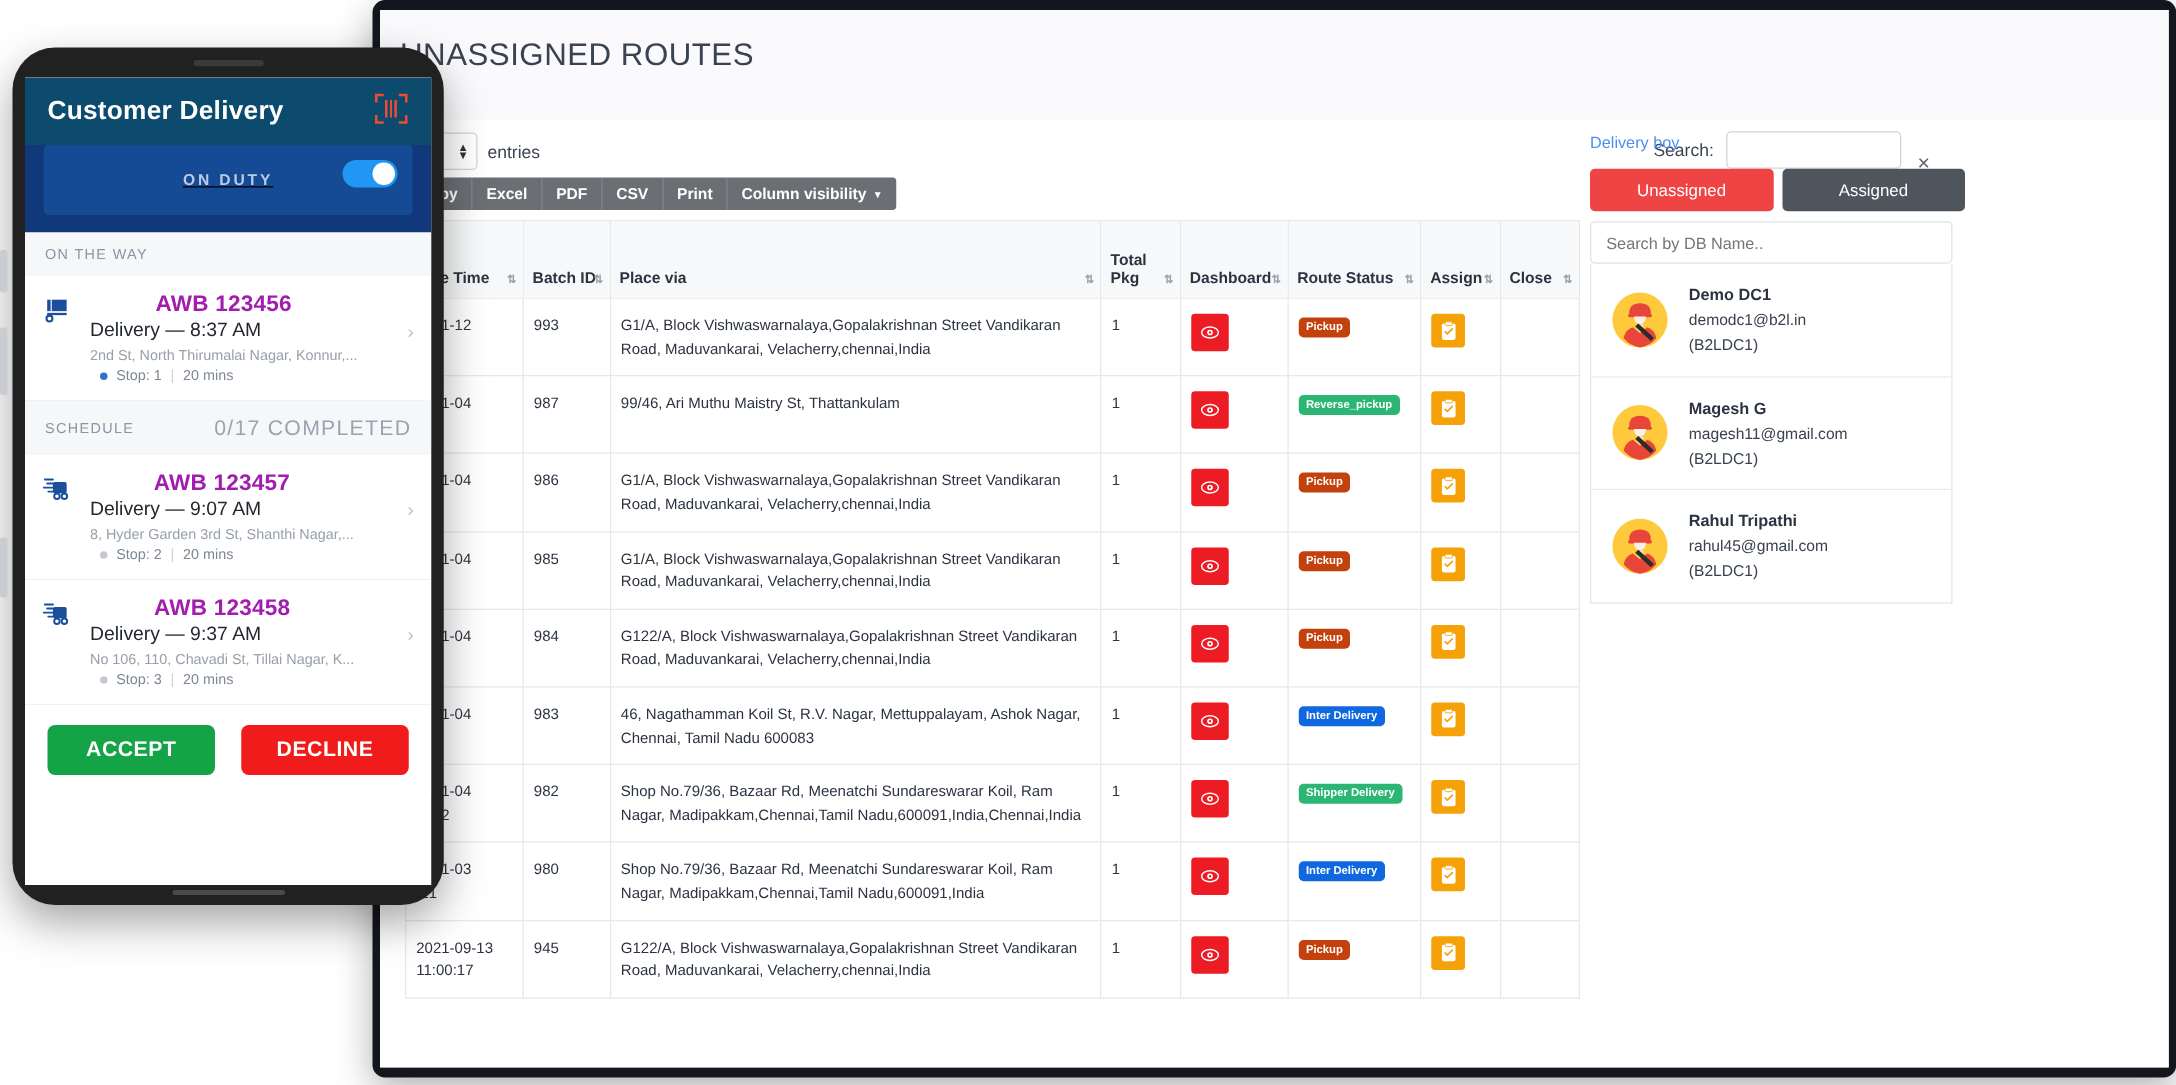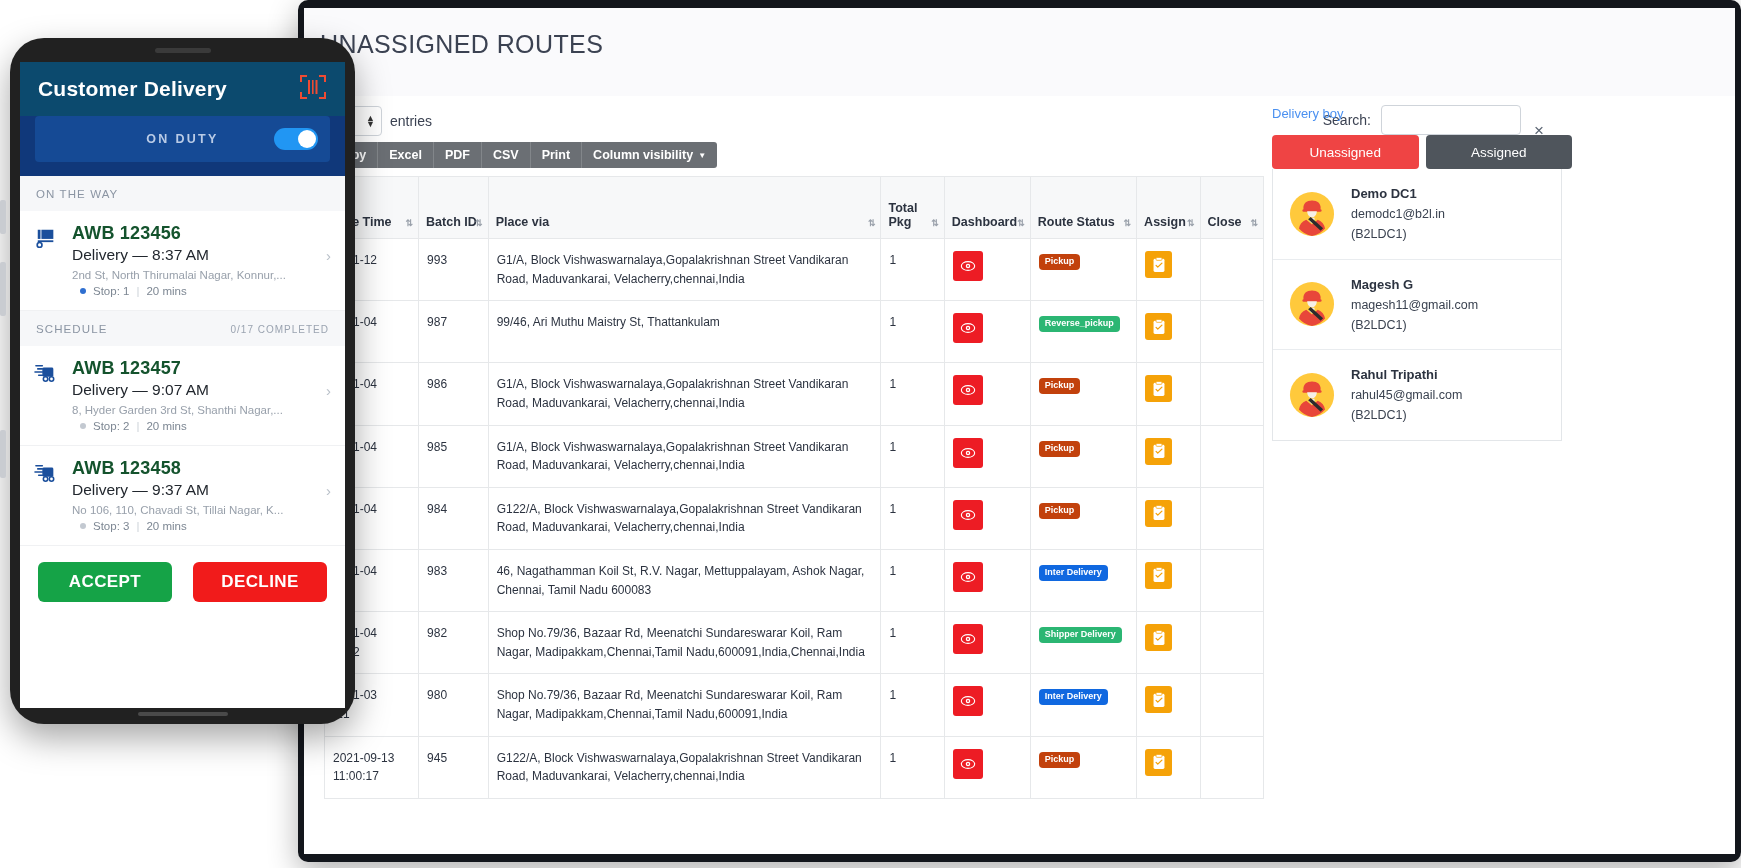--- a/index.html
+++ b/index.html
@@ -186,23 +186,24 @@
     overflow: hidden;
   }
   .ph-header {
     height: 54px; background: #0c4a6e;
     display: flex; align-items: center; justify-content: space-between;
     padding: 0 18px;
   }
   .ph-title { color: #fff; font-size: 21px; font-weight: bold; letter-spacing: .2px; }
   .ph-duty-wrap { background: #10387a; padding: 0 15px 14px 15px; }
   .ph-duty {
-    background: #154a95; border-radius: 4px; height: 46px;
+    background: #154a95; border-radius: 4px; height: 56px;
     display: flex; align-items: center; justify-content: center;
     position: relative;
+    text-decoration: underline;
   }
   .ph-duty-label { color: #b9cbe6; font-size: 12.5px; font-weight: bold; letter-spacing: 2.3px; }
   .ph-toggle {
     position: absolute; right: 12px; top: 12px;
     width: 44px; height: 22px; border-radius: 11px; background: #2196f3;
   }
   .ph-toggle::after {
     content: ""; position: absolute; right: 2px; top: 2px;
     width: 18px; height: 18px; border-radius: 50%; background: #fff;
   }
@@ -214,28 +215,28 @@
   .ph-tab.active { color: #1b4f9c; }
   .ph-tab.active::after {
     content: ""; position: absolute; left: 0; bottom: 0; width: 100%; height: 3px;
     background: #2f6fd0;
   }
   .ph-section {
     background: #f6f7f9; padding: 12px 16px 11px 16px;
     display: flex; justify-content: space-between; align-items: center;
   }
   .ph-section-l { font-size: 11.5px; color: #8b95a3; letter-spacing: 1.1px; }
-  .ph-section-r { font-size: 10px; color: #9aa3b0; letter-spacing: 1.0px; }
+  .ph-section-r { font-size: 17px; color: #9aa3b0; letter-spacing: 1.0px; }
   .ph-card {
     background: #fff; padding: 12px 14px 13px 14px;
     display: flex; gap: 12px; position: relative;
     border-bottom: 1px solid #f0f1f3;
   }
   .ph-card-icon { flex: 0 0 26px; padding-top: 4px; }
-  .ph-awb { font-size: 18px; font-weight: bold; color: #14532d; letter-spacing: .2px; }
+  .ph-awb { font-size: 18px; font-weight: bold; color: #a21caf; letter-spacing: .2px; text-align: center; }
   .ph-delivery { font-size: 15.5px; color: #22272e; margin-top: 2px; }
   .ph-addr { font-size: 11.5px; color: #98a0ab; margin-top: 5px; white-space: nowrap; overflow: hidden; text-overflow: ellipsis; max-width: 248px; }
   .ph-stop { font-size: 11.5px; color: #7d8793; margin-top: 4px; display: flex; align-items: center; gap: 7px; padding-left: 8px; }
   .ph-dot { width: 6px; height: 6px; border-radius: 50%; background: #2f6fd0; display: inline-block; }
   .ph-dot.grey { background: #c3c9d1; }
   .ph-chev { position: absolute; right: 14px; top: 36px; color: #b9c0c9; font-size: 15px; }
   .ph-actions { display: flex; gap: 21px; padding: 16px 18px 16px 18px; background: #fff; }
   .ph-btn {
     flex: 1; height: 40px; border-radius: 6px; border: none;
     color: #fff; font-size: 17px; font-weight: bold; letter-spacing: .4px;
@@ -558,20 +559,21 @@
           </table>
         </div>
 
         <div class="db-panel">
           <div class="db-label">Delivery boy</div>
           <div class="db-close">×</div>
           <div class="db-tabs">
             <div class="db-tab active">Unassigned</div>
             <div class="db-tab inactive">Assigned</div>
           </div>
+          <input class="db-search" type="text" value="" placeholder="Search by DB Name.." style="">
           <div class="db-list" id="db-list">
               <div class="db-item">
                 <div class="db-avatar"><svg viewBox="0 0 48 48" width="46" height="46">
                     <circle cx="24" cy="24" r="23" fill="#ffc93c"></circle>
                     <path d="M24 10c-6 0-9 3.3-9 7.6 0 1 .2 1.8.4 2.5h17.2c.2-.7.4-1.5.4-2.5C33 13.3 30 10 24 10z" fill="#e8463a"></path>
                     <rect x="14" y="19" width="20" height="2.6" rx="1.3" fill="#e8463a"></rect>
                     <path d="M19 21c0 3.5 2.2 6.4 5 6.4s5-2.9 5-6.4z" fill="#f6f0e8"></path>
                     <path d="M18 30c-4.5 1.6-7 5-7.6 9.2A22.9 22.9 0 0024 47a22.9 22.9 0 0013.6-7.8C37 35 34.5 31.6 30 30l-6 5z" fill="#e8463a"></path>
                     <path d="M21.4 27.8h5.2v3.6l-2.6 2.4-2.6-2.4z" fill="#f6f0e8"></path>
                     <path d="M20 29.4 L33 41.5 l2.6-2.6 L22.6 27z" fill="#2c2c2c"></path>

